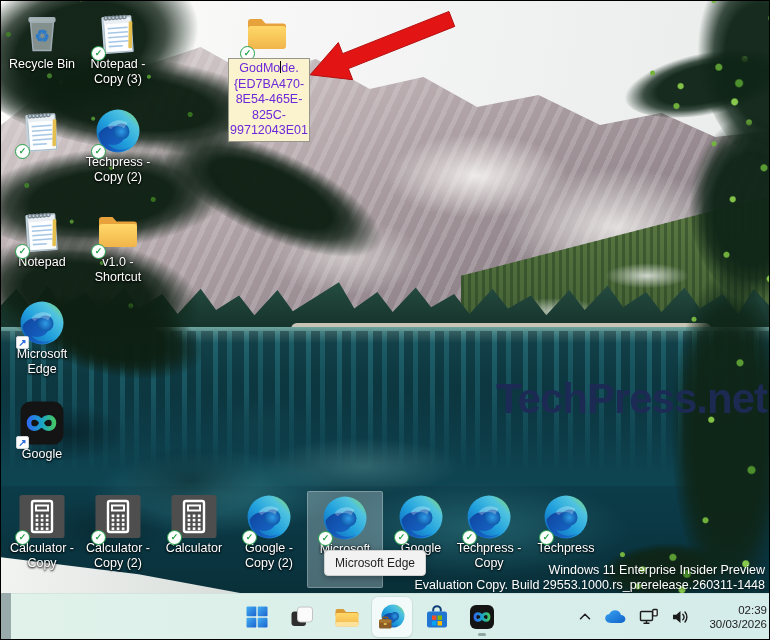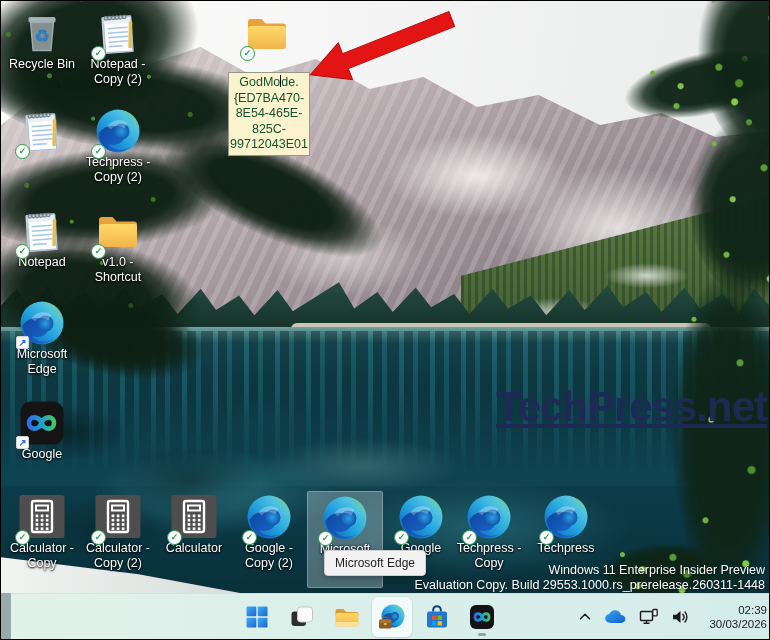--- a/index.html
+++ b/index.html
@@ -64,42 +64,42 @@
     background-image:
       radial-gradient(circle 5px at 20% 15%,#74b43e 40%,transparent 60%),
       radial-gradient(circle 7px at 60% 28%,#5a9c33 40%,transparent 60%),
       radial-gradient(circle 6px at 35% 45%,#82c247 40%,transparent 62%),
       radial-gradient(circle 8px at 70% 60%,#4d8f2c 40%,transparent 60%),
       radial-gradient(circle 6px at 30% 75%,#6fb03c 40%,transparent 60%),
       radial-gradient(circle 7px at 65% 88%,#86c94c 40%,transparent 60%),
       radial-gradient(closest-side,rgba(15,37,23,.97) 60%,rgba(15,37,23,.8) 76%,rgba(15,37,23,0));
     border-radius:40% 55% 45% 55%;}
   
-  #watermark{position:absolute;right:2px;top:382px;font-size:42px;font-weight:bold;
-    letter-spacing:-1px;color:#1d2a55;opacity:.95;z-index:2;text-decoration:underline;}
+  #watermark{position:absolute;right:2px;top:374px;font-size:42px;font-weight:bold;
+    letter-spacing:-1px;color:#1d2a55;opacity:.95;z-index:2;}
   #evaltext{position:absolute;right:4px;top:552px;text-align:right;color:#fff;
     font-size:12.5px;line-height:15px;text-shadow:0 1px 2px rgba(0,0,0,.55);z-index:2;margin-top:10px;}
   
   .dicon{position:absolute;width:76px;z-index:3;cursor:default;text-align:center;}
   .dicon.hovered{background:rgba(218,233,238,.32);border:1px solid rgba(255,255,255,.25);
     height:97px;border-radius:2px;}
   .icon-wrap{position:relative;width:48px;height:48px;margin:2px auto 0;}
   .icon-wrap svg{width:100%;height:100%;display:block;}
   .dlabel{margin-top:0;font-size:12.5px;line-height:15px;color:#fff;
     text-shadow:0 1px 2px #000,0 0 3px rgba(0,0,0,.75);word-wrap:break-word;}
   .badge{position:absolute;left:-3px;bottom:-4px;width:15px;height:15px;border-radius:50%;
     background:#fff;border:1.5px solid #23a047;color:#23a047;font-size:9px;font-weight:bold;
     line-height:12px;text-align:center;}
   .sc-arrow{position:absolute;left:-2px;bottom:-2px;width:13px;height:13px;border-radius:2px;
     background:#fff;border:1px solid #cdd5da;color:#2f6fe0;font-size:10px;font-weight:bold;
     line-height:11px;text-align:center;}
   
-  #rename-box{position:absolute;left:227px;top:71px;width:82px;z-index:3;
+  #rename-box{position:absolute;left:227px;top:57px;width:82px;z-index:3;
     background:#fbf3cd;border:1px solid #96968a;padding:2px 1px;
-    font-size:12.5px;line-height:15.5px;color:#14532d;text-align:center;}
+    font-size:12.5px;line-height:15.5px;color:#6d28d9;text-align:center;}
   .caret{display:inline-block;width:1px;height:12px;background:#000;vertical-align:-1px;}
   
   #red-arrow{position:absolute;inset:0;z-index:4;pointer-events:none;}
   #tooltip{position:absolute;left:323px;top:549px;z-index:5;background:#f2f2f2;
     border:1px solid #cfcfcf;border-radius:4px;padding:5px 10px;font-size:12px;color:#222;
     box-shadow:0 2px 6px rgba(0,0,0,.3);white-space:nowrap;}
   
   #taskbar{position:absolute;left:0;bottom:0;width:100%;height:46px;z-index:10;
     background:linear-gradient(90deg,#e0f2ea,#d4ecea);border-top:1px solid rgba(0,0,0,.05);margin-left:10px;}
   #tb-center{position:absolute;left:226px;top:3px;display:flex;gap:5px;}
@@ -214,21 +214,21 @@
                 <circle cx="20.4" cy="8.5" r="1.7"></circle>
                 <circle cx="24.099999999999998" cy="8.5" r="1.7"></circle>
                 <circle cx="27.799999999999997" cy="8.5" r="1.7"></circle>
                 <circle cx="31.499999999999996" cy="8.5" r="1.7"></circle>
               </g>
               <rect x="34.5" y="13" width="3.6" height="27" rx="1.2" fill="#e4bf4e" transform="rotate(5 36 26)"></rect>
             </g>
           </svg>
           <div class="badge">✓</div>
         </div>
-        <div class="dlabel">Notepad - Copy (2)</div>
+        <div class="dlabel">Notepad - Copy (3)</div>
       </div>
       <div class="dicon" style="left: 228px; top: 6px;">
         <div class="icon-wrap">
           <svg viewBox="0 0 48 48">
             <path d="M5 13 a3 3 0 0 1 3 -3 h10.5 l4 4.5 H40 a3 3 0 0 1 3 3 v3 H5 Z" fill="#e7a23c"></path>
             <rect x="5" y="17" width="38" height="23" rx="3" fill="url(#gFolder)"></rect>
           </svg>
           <div class="badge">✓</div>
         </div>
       </div>

